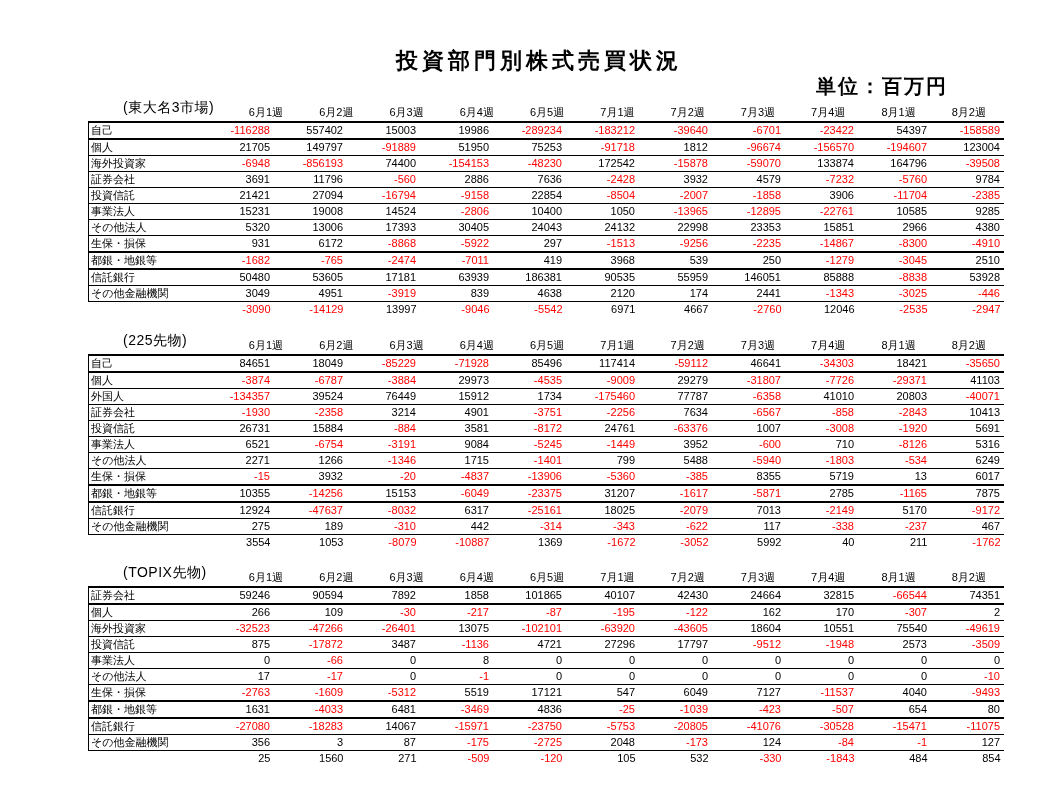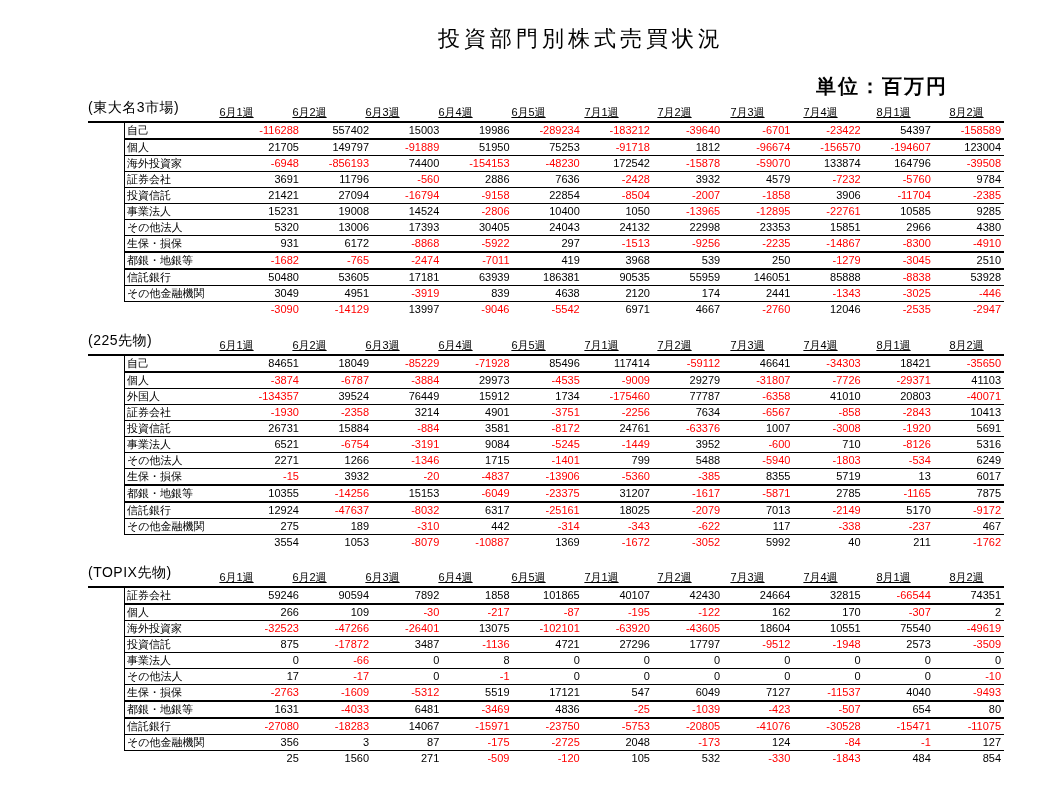--- a/index.html
+++ b/index.html
@@ -2,33 +2,33 @@
 <html><head>
 <meta charset="utf-8">
 <style>
   html,body{margin:0;padding:0;}
   body{
     width:1058px;height:794px;background:#ffffff;position:relative;
     font-family:"Liberation Sans","DejaVu Sans",sans-serif;color:#000;
     overflow:hidden;
   }
   .title{
-    position:absolute;top:24px;left:396px;font-size:22px;font-weight:normal;
-    letter-spacing:4px;white-space:nowrap;margin-left:42px;
+    position:absolute;top:46px;left:396px;font-size:22px;font-weight:bold;
+    letter-spacing:4px;white-space:nowrap;
   }
   .unit{
     position:absolute;top:38px;left:816px;font-size:20px;font-weight:bold;
     letter-spacing:2px;white-space:nowrap;margin-top:35px;
   }
   .tbl{position:absolute;left:88px;width:916px;font-size:11px;}
   .hrow{display:flex;align-items:flex-end;border-bottom:2px solid #000;height:20px;}
-  .sec{width:112px;font-size:14px;white-space:nowrap;transform:translateY(-4px);letter-spacing:0.5px;}
+  .sec{width:112px;font-size:14px;white-space:nowrap;transform:translateY(-4px);letter-spacing:0.5px;margin-left:35px;}
   .wh{width:73px;text-align:center;box-sizing:border-box;padding-bottom:1px;}
-  .wh span{text-decoration:underline;text-align:right;}
-  .row{display:flex;height:16px;box-sizing:border-box;border-bottom:1px solid #000;border-left:1px solid #000;line-height:15px;margin-left:36px;}
+  .wh span{text-align:right;}
+  .row{display:flex;height:16px;box-sizing:border-box;border-bottom:1px solid #000;border-left:1px solid #000;line-height:15px;}
   .row.thick{border-bottom-width:2px;height:17px;}
   .row.total{border-left:none;border-bottom:none;justify-content:center;}
   .rlabel{width:111px;padding-left:2px;white-space:nowrap;overflow:hidden;box-sizing:border-box;}
   .row.total .rlabel{width:112px;}
   .num{width:73px;text-align:right;padding-right:3px;box-sizing:border-box;font-family:"Liberation Sans","DejaVu Sans",sans-serif;}
   .neg{color:#ff0000;}
 </style>
 </head>
 <body>
 

